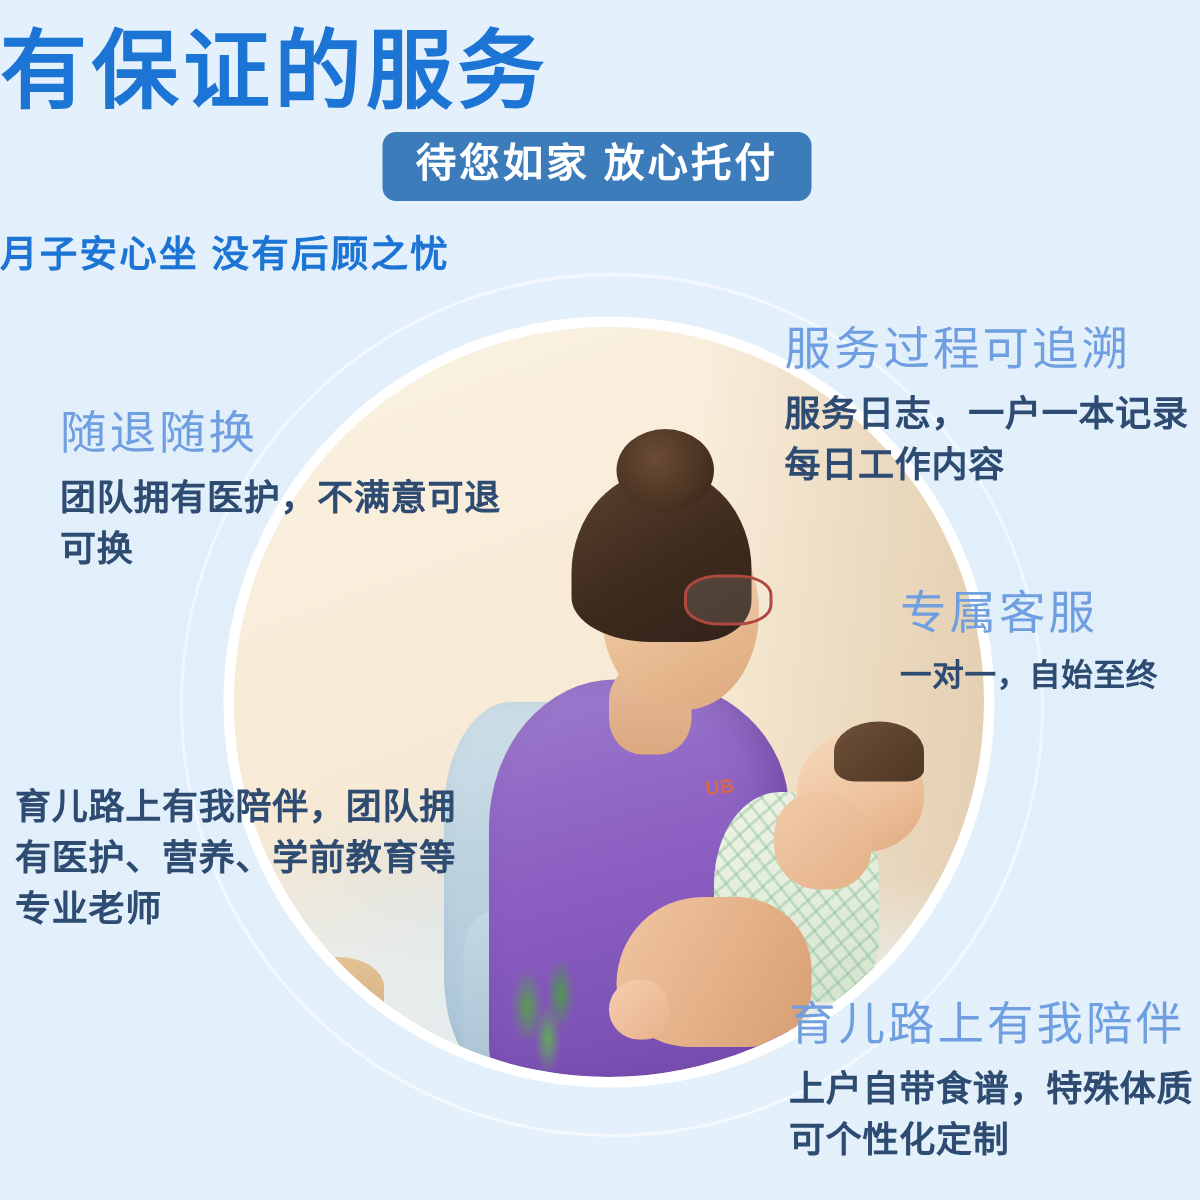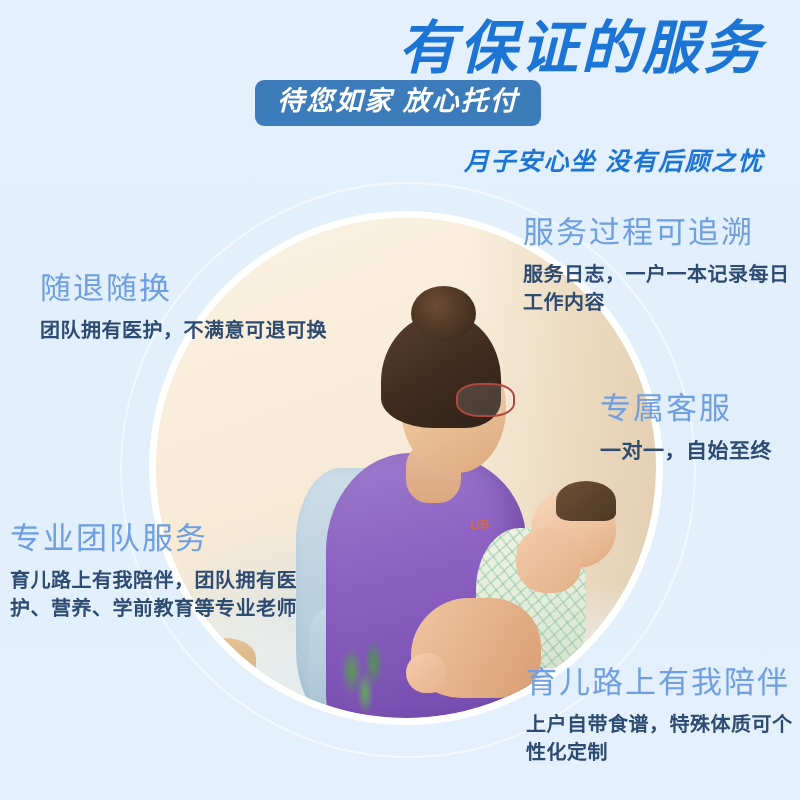--- a/index.html
+++ b/index.html
@@ -22,36 +22,35 @@
     background: linear-gradient(180deg, #e4f1fc 0%, #e1effb 55%, #e4f1fb 100%);
     overflow: hidden;
   }
 
   
   .header {
     position: absolute;
     top: 0;
     left: 0;
     width: 764px;
-    text-align: right;
+    text-align: left;
     z-index: 6;
-    font-style: italic;
   }
   .main-title {
     margin: 0;
     padding-top: 18px;
     font-size: 58px;
     line-height: 1.05;
     font-weight: 700;
     letter-spacing: 3px;
     color: #1c74d4;
     white-space: nowrap;
   }
   .badge-row {
-    margin-top: 1px;
+    margin-top: 9px;
     display: flex;
     justify-content: center;
     padding-left: 32px;
   }
   .badge {
     display: inline-block;
     background: #3d7cba;
     color: #ffffff;
     font-size: 27px;
     font-weight: 700;
@@ -290,21 +289,21 @@
     margin: 0 0 10px 0;
     font-size: 31px;
     line-height: 1.1;
     font-weight: 400;
     letter-spacing: 2px;
     color: #6f9fe0;
     white-space: nowrap;
   }
   .feature p {
     margin: 0;
-    font-size: 20px;
+    font-size: 24px;
     line-height: 1.42;
     font-weight: 700;
     letter-spacing: .5px;
     color: #2e4b72;
   }
   .feature.right h3,
   .feature.right p { text-align: left; }
 
   
   .f-return    { left: 24px;  top: 272px; width: 300px; margin-left: 16px; }
@@ -361,21 +360,20 @@
       <div class="plant"></div>
     </div>
   </div>
 
   <div class="feature left f-return">
     <h3>随退随换</h3>
     <p>团队拥有医护，不满意可退可换</p>
   </div>
 
   <div class="feature left f-team">
-    <h3>专业团队服务</h3>
     <p>育儿路上有我陪伴，团队拥有医护、营养、学前教育等专业老师</p>
   </div>
 
   <div class="feature right f-trace">
     <h3>服务过程可追溯</h3>
     <p>服务日志，一户一本记录每日工作内容</p>
   </div>
 
   <div class="feature right f-service">
     <h3>专属客服</h3>

